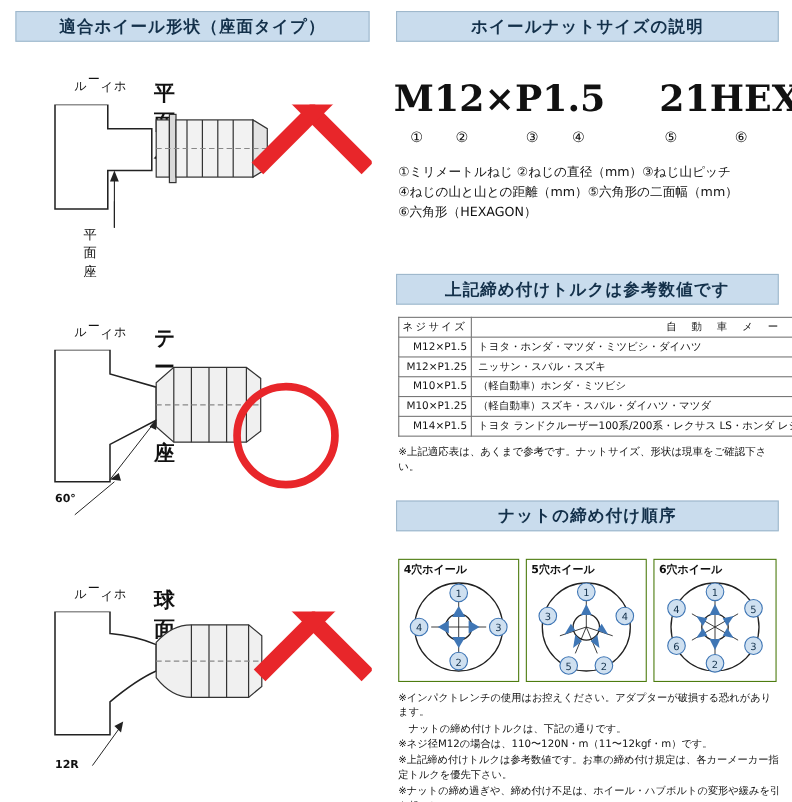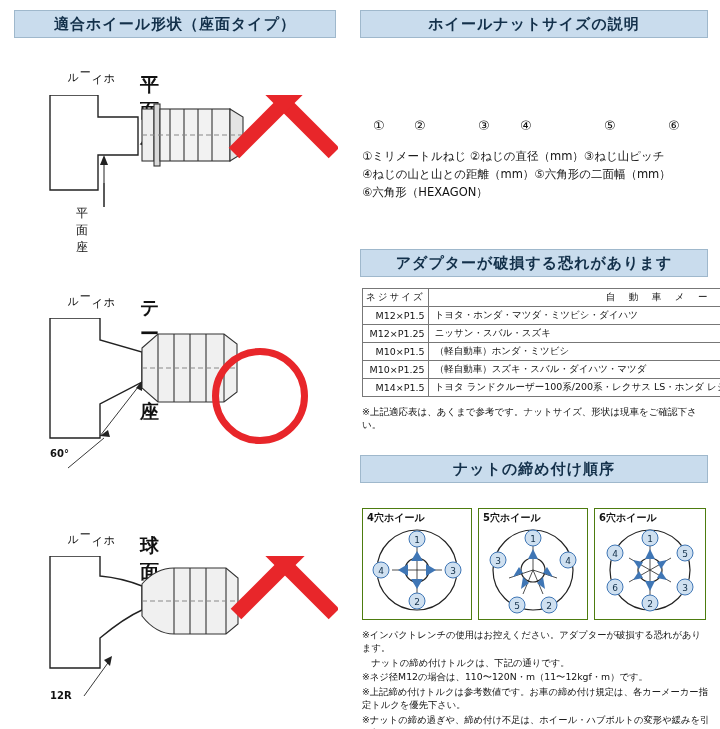--- a/index.html
+++ b/index.html
@@ -208,36 +208,41 @@
       </g>
     </svg>
 
     <div class="label-deg" style="left:50px;top:690px;">12R</div>
   </div>
 
   <div class="banner" id="banner-size">
     <span class="txt">ホイールナットサイズの説明</span>
   </div>
 
+  <div id="size-code">
+    <span>M12×P1.5</span>
+    <span style="display:inline-block;width:26px;"></span>
+    <span>21HEX</span>
+  </div>
 
   <span class="circnum" style="left:373px;top:118px;">①</span>
   <span class="circnum" style="left:414px;top:118px;">②</span>
   <span class="circnum" style="left:478px;top:118px;">③</span>
   <span class="circnum" style="left:520px;top:118px;">④</span>
   <span class="circnum" style="left:604px;top:118px;">⑤</span>
   <span class="circnum" style="left:668px;top:118px;">⑥</span>
 
   <div id="legend">
     <div>①ミリメートルねじ ②ねじの直径（mm）③ねじ山ピッチ</div>
     <div>④ねじの山と山との距離（mm）⑤六角形の二面幅（mm）</div>
     <div>⑥六角形（HEXAGON）</div>
   </div>
 
   <div class="banner" id="banner-maker">
-    <span class="txt">アダプターが破損する恐れがあります</span>
+    <span class="txt">上記締め付けトルクは参考数値です</span>
   </div>
 
   <table id="maker-table">
     <thead>
       <tr>
         <th class="sz">ネジサイズ</th>
         <th>自　動　車　メ　ー　カ　ー</th>
       </tr>
     </thead>
     <tbody>

